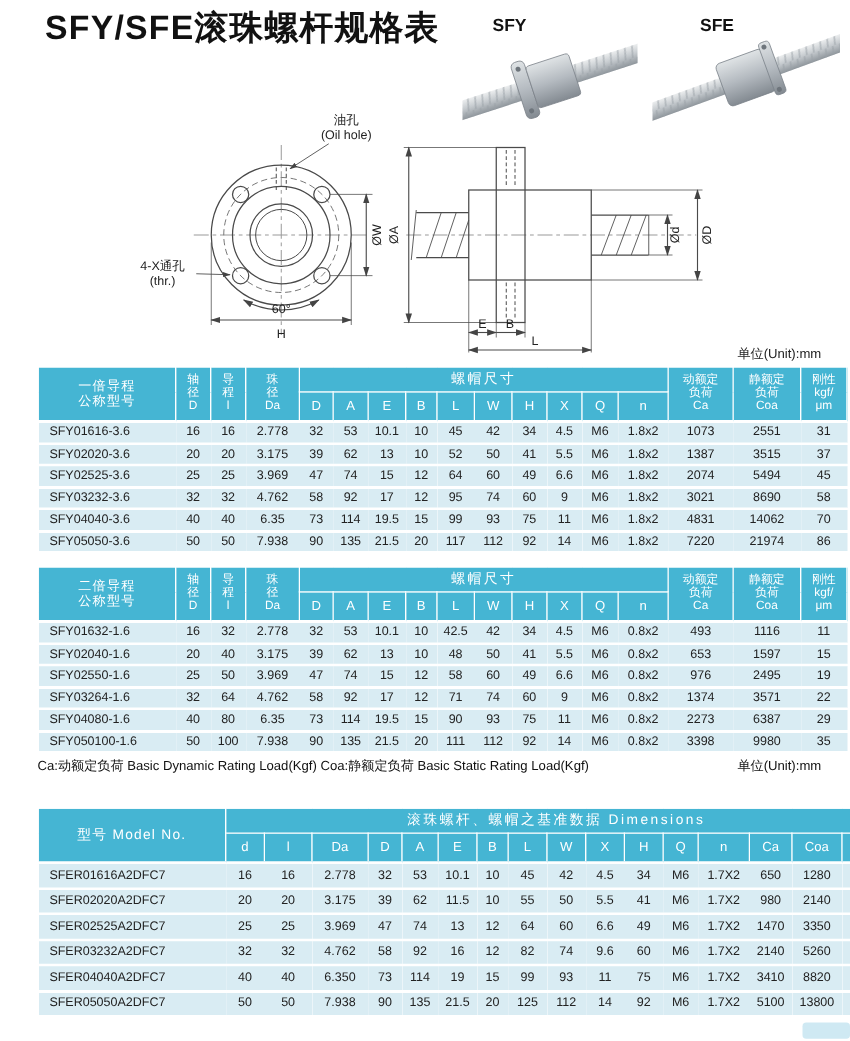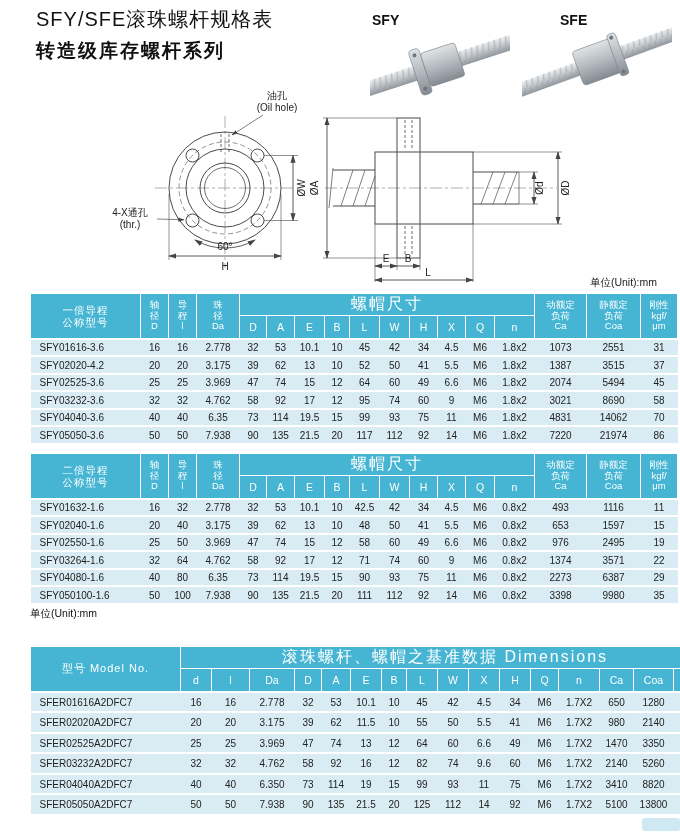--- a/index.html
+++ b/index.html
@@ -1,30 +1,30 @@
 <!DOCTYPE html>
 <html><head>
 <meta charset="utf-8">
 <style>
   html,body{margin:0;padding:0;background:#fff;}
   #page{position:relative;width:680px;height:833px;background:#fff;overflow:hidden;
         font-family:"Liberation Sans","DejaVu Sans",sans-serif;color:#111;}
   
   .title-block{position:absolute;left:36px;top:8px;}
-  .title-zh{font-size:20px;font-weight:normal;letter-spacing:1px;line-height:1.1;}
+  .title-zh{font-size:27px;font-weight:bold;letter-spacing:1px;line-height:1.1;}
   .title-en{font-size:15px;margin-top:2px;}
   .subtitle-zh{font-size:19px;font-weight:bold;letter-spacing:2px;margin-top:8px;}
   .subtitle-en{font-size:12.5px;margin-top:1px;}
   .prod-label{position:absolute;font-size:14px;font-weight:bold;}
   .unit-label{position:absolute;font-size:10.5px;color:#222;text-align:right;}
   
   .dimtable{border-collapse:collapse;table-layout:fixed;width:627px;}
   .dimtable th{background:#45b5d3;color:#fff;font-weight:normal;border:1px solid #fff;
                font-size:10px;line-height:1.18;padding:1px 0;text-align:center;vertical-align:middle;}
-  .dimtable th.grp{height:17px;font-size:16px;letter-spacing:2px;}
+  .dimtable th.grp{height:17px;font-size:11px;letter-spacing:2px;}
   .dimtable thead tr.sub th{height:20px;font-size:10.5px;}
   .dimtable th.vert{font-size:9.5px;line-height:1.12;}
   .dimtable th.model{font-size:10.5px;letter-spacing:1px;}
   .dimtable td{background:#d9ecf3;border-top:2px solid #fff;text-align:center;
                font-size:10px;color:#222;height:15.5px;padding:0;white-space:nowrap;overflow:hidden;}
   .dimtable td:first-child{text-align:left;padding-left:9px;}
   .t3 td{height:18.5px;}
   .t3 th.model{font-size:11px;}
   .tbl-wrap{position:absolute;left:30px;}
   
@@ -34,24 +34,23 @@
   .corner-dec{position:absolute;left:642px;top:818px;width:38px;height:13px;
               background:#cfe9f3;border-radius:3px;}
 </style>
 </head>
 <body>
 
 <div id="page">
 
   <div class="title-block">
     <div class="title-zh">SFY/SFE滚珠螺杆规格表</div>
-    <div class="subtitle-zh">转造级库存螺杆系列</div>
   </div>
 
-  <div class="prod-label" style="left:372px;top:12px">SFY</div>
+  <div class="prod-label" style="left:394px;top:12px">SFY</div>
   <div class="prod-label" style="left:560px;top:12px">SFE</div>
 
   <svg width="140" height="92" style="position:absolute;left:370px;top:20px">
     <defs>
       <linearGradient id="rodg" x1="0" y1="0" x2="0" y2="1">
         <stop offset="0" stop-color="#eceeef"></stop>
           <stop offset="0.45" stop-color="#c6cbcf"></stop>
           <stop offset="1" stop-color="#8e959b"></stop>
       </linearGradient>
       <linearGradient id="nutg" x1="0" y1="0" x2="0" y2="1">
@@ -237,21 +236,21 @@
             <td>42</td>
             <td>34</td>
             <td>4.5</td>
             <td>M6</td>
             <td>1.8x2</td>
             <td>1073</td>
             <td>2551</td>
             <td>31</td>
           </tr>
           <tr>
-            <td>SFY02020-4.2</td>
+            <td>SFY02020-3.6</td>
             <td>20</td>
             <td>20</td>
             <td>3.175</td>
             <td>39</td>
             <td>62</td>
             <td>13</td>
             <td>10</td>
             <td>52</td>
             <td>50</td>
             <td>41</td>
@@ -501,20 +500,21 @@
             <td>3398</td>
             <td>9980</td>
             <td>35</td>
           </tr>
         </tbody>
     </table>
   </div>
 
   <div class="notes">
     <div class="row2">
+      <span>Ca:动额定负荷 Basic Dynamic Rating Load(Kgf)  Coa:静额定负荷 Basic Static Rating Load(Kgf)</span>
       <span>单位(Unit):mm</span>
     </div>
   </div>
 
   <div class="tbl-wrap" style="top:646px">
     <table class="dimtable t3">
       <colgroup>
         <col style="width:150px">
           <col style="width:31px">
           <col style="width:38px">

